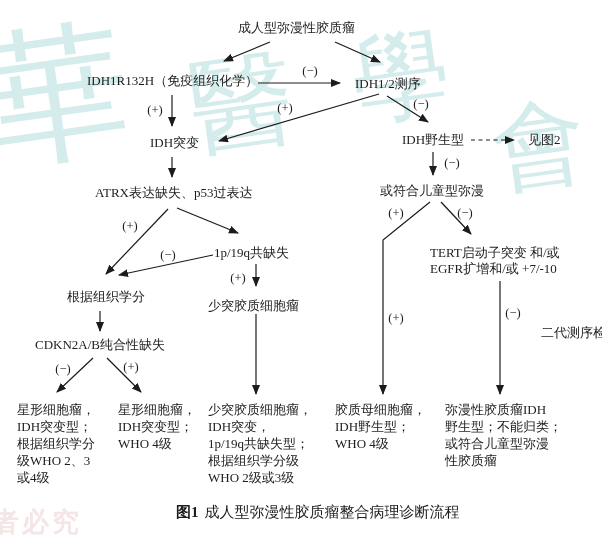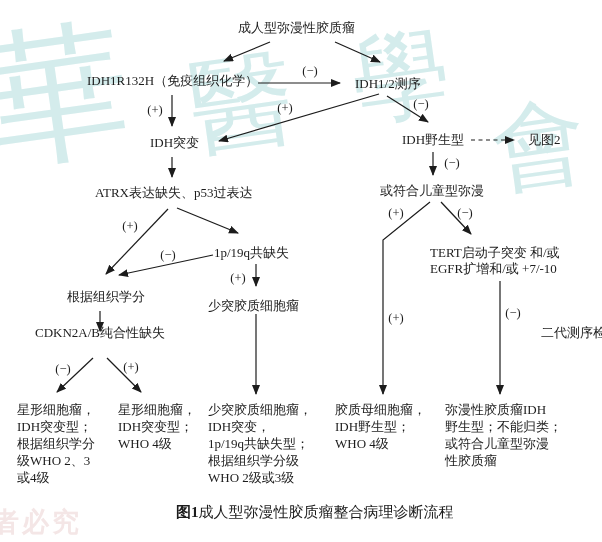--- a/index.html
+++ b/index.html
@@ -27,21 +27,21 @@
   .n-seq   { left:355px; top:75px;  }
   .n-mut   { left:150px; top:134px; }
   .n-wt    { left:402px; top:131px; }
   .n-fig2  { left:528px; top:131px; }
   .n-atrx  { left:95px;  top:184px; }
   .n-gbm   { left:380px; top:182px; }
   .n-codel { left:214px; top:244px; }
   .n-tert  { left:430px; top:245px; line-height:16px; }
   .n-astro { left:67px;  top:288px; }
   .n-oligo { left:208px; top:297px; }
-  .n-cdkn  { left:35px;  top:324px; }
+  .n-cdkn  { left:35px;  top:336px; }
   .n-ngs   { left:505px; top:324px;margin-left:36px; }
   
   .lab { position:absolute; z-index:2; font-size:12.5px; white-space:nowrap;
          transform:translate(-50%,-50%); }
   .lb1  { left:310px; top:71px;  }
   .lb2  { left:155px; top:110px; }
   .lb3  { left:285px; top:108px; }
   .lb4  { left:421px; top:104px; }
   .lb5  { left:452px; top:163px; }
   .lb6  { left:130px; top:226px; }
@@ -57,21 +57,21 @@
   .outcome { position:absolute; z-index:2; font-size:13px; line-height:17px;
              white-space:nowrap; }
   .o1 { left:17px;  top:401px; }
   .o2 { left:118px; top:401px; }
   .o3 { left:208px; top:401px; }
   .o4 { left:335px; top:401px; }
   .o5 { left:445px; top:401px; }
   
   .caption { position:absolute; z-index:2; left:153px; top:503px;
              font-size:15px; white-space:nowrap; }
-  .caption b { font-weight:bold; margin-right:0;padding-left:23px; }
+  .caption b { font-weight:bold; margin-right:6px;padding-left:23px; }
 </style>
 </head>
 <body>
 
 <div id="stage">
 
   <div class="wm wm1">華</div>
   <div class="wm wm2">醫</div>
   <div class="wm wm3">學</div>
   <div class="wm wm4">會</div>

